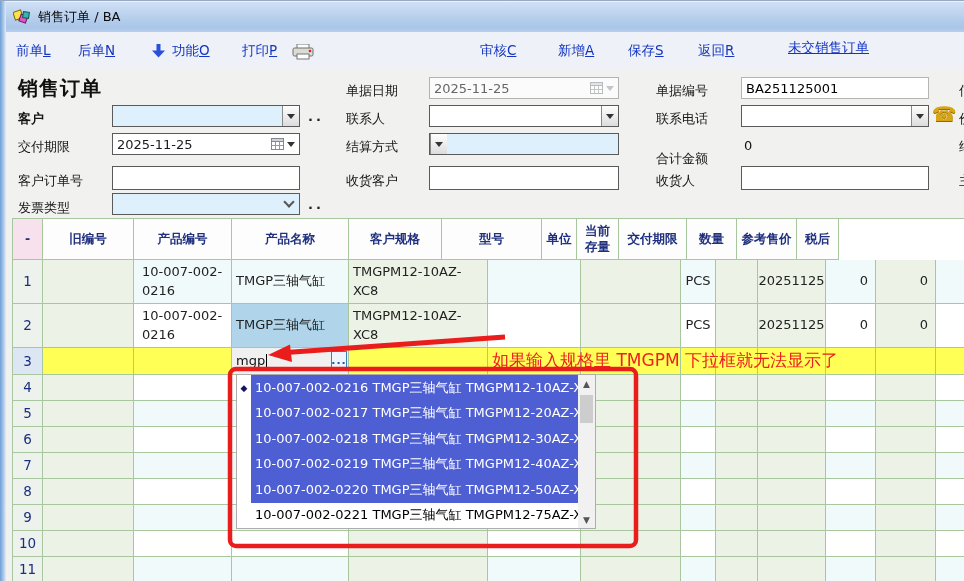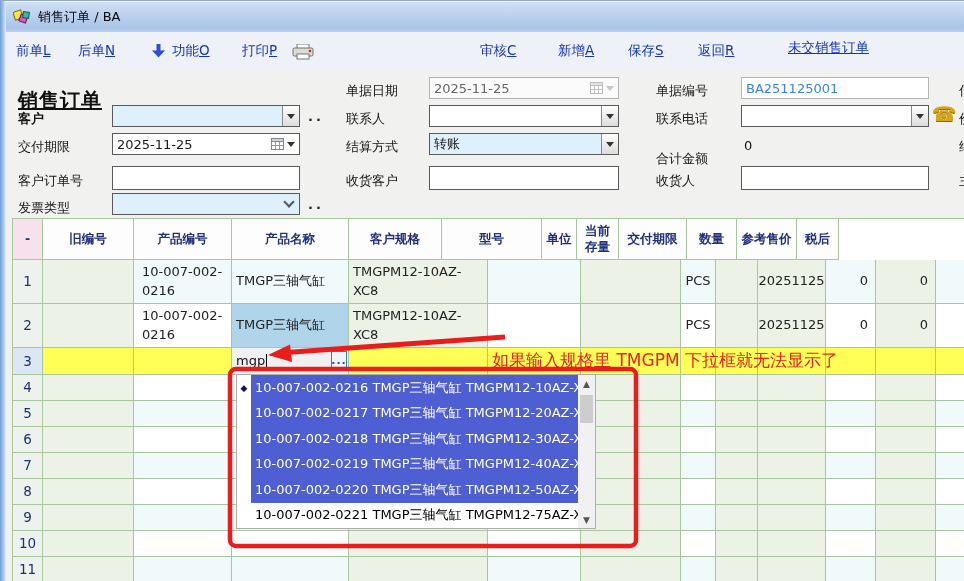--- a/index.html
+++ b/index.html
@@ -15,31 +15,31 @@
     background:linear-gradient(#cfdff5,#a9c5e8 85%,#b9cfec);
     display:flex;align-items:center;padding-left:12px;z-index:2;}
   .titlebar .t-text{font-size:13px;color:#0a0a0a;margin-left:7px;}
   
   .toolbar{position:absolute;left:6px;top:31px;right:0;height:37px;background:#eef2f8;z-index:2;}
   .tb{position:absolute;top:10px;font-size:13.5px;color:#1535c0;cursor:default;white-space:nowrap;}
   .tb u{text-decoration:underline;}
   .tb-link{text-decoration:underline;}
   
   .form{position:absolute;left:6px;top:68px;right:0;height:149px;background:#f1f1ef;z-index:2;}
-  .ftitle{position:absolute;left:12px;top:18px;font-size:20px;font-weight:700;color:#111;letter-spacing:1px;text-decoration:underline;}
+  .ftitle{position:absolute;left:12px;top:6px;font-size:20px;font-weight:700;color:#111;letter-spacing:1px;}
   .flabel{position:absolute;font-size:13px;color:#161616;white-space:nowrap;}
   .field{position:absolute;display:flex;align-items:center;background:#fff;border:1px solid #5a5a5a;height:22px;font-size:13px;color:#1a1a1a;}
   .field .val{flex:1;padding:0 4px;white-space:nowrap;overflow:hidden;}
   .blue-fill{background:#ddf0fb;}
   .cbtn{width:17px;align-self:stretch;background:linear-gradient(#fefefe,#dcdcdc);border-left:1px solid #8a8a8a;display:flex;align-items:center;justify-content:center;}
   .tri{width:0;height:0;border-left:4px solid transparent;border-right:4px solid transparent;border-top:5px solid #333;}
   .chev{width:8px;height:8px;border-right:2px solid #555;border-bottom:2px solid #555;transform:rotate(45deg);margin:-4px 6px 0 0;}
   .disabled{border-color:#b3b3b3;background:#fbfbfb;color:#666;}
   .disabled .tri{border-top-color:#9a9a9a;}
-  .gray-input{border:1px solid #b5b5b5;color:#3b82f6;}
+  .gray-input{border:1px solid #b5b5b5;color:#000000;}
   .dots{position:absolute;font-size:13px;font-weight:700;color:#222;letter-spacing:3px;}
   .plain-val{position:absolute;font-size:13px;color:#111;}
   .phone{position:absolute;font-size:20px;color:#d9a514;text-shadow:0 1px 0 #8a6d00;}
   .edge-frag{position:absolute;left:953px;width:11px;overflow:hidden;font-size:13px;color:#161616;white-space:nowrap;z-index:2;}
   
   .calwrap{display:flex;align-items:center;gap:3px;padding-right:4px;}
   
   #grid{position:absolute;left:12px;top:217px;width:952px;height:364px;overflow:hidden;
     border-left:1px solid #a8c79e;border-top:1px solid #a8c79e;background:#fff;z-index:1;}
   .grow{display:flex;width:964px;}
@@ -191,21 +191,20 @@
     <span class="flabel" style="left:340px;top:41px;">联系人</span>
     <div class="field" style="left:423px;top:36px;width:190px;">
       <span class="val"></span>
       <span class="cbtn">
           <span class="tri"></span>
         </span>
     </div>
 
     <span class="flabel" style="left:340px;top:69px;">结算方式</span>
     <div class="field blue-fill" style="left:423px;top:64px;width:190px;">
-      <span class="val">转账</span>
       <span class="cbtn">
           <span class="tri"></span>
         </span>
     </div>
 
     <span class="flabel" style="left:340px;top:103px;">收货客户</span>
     <div class="field" style="left:423px;top:97px;width:190px;height:24px;">
       <span class="val"></span>
     </div>
 

